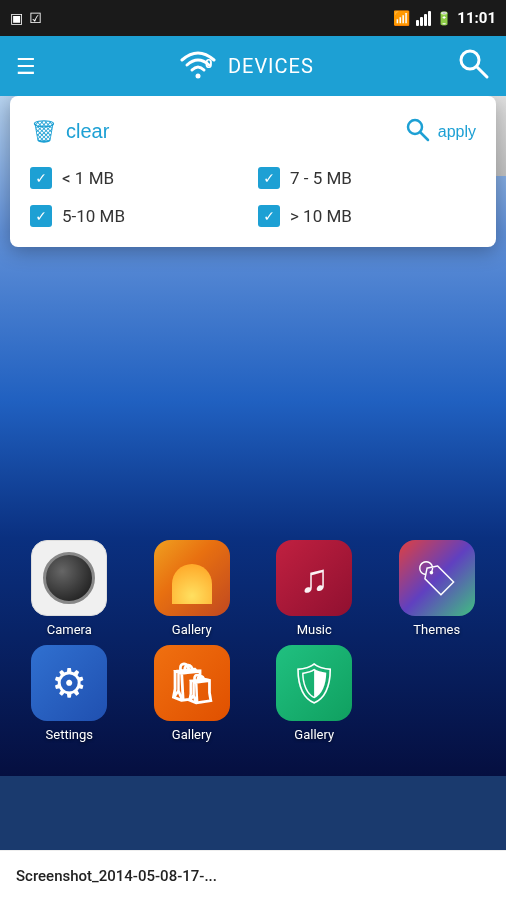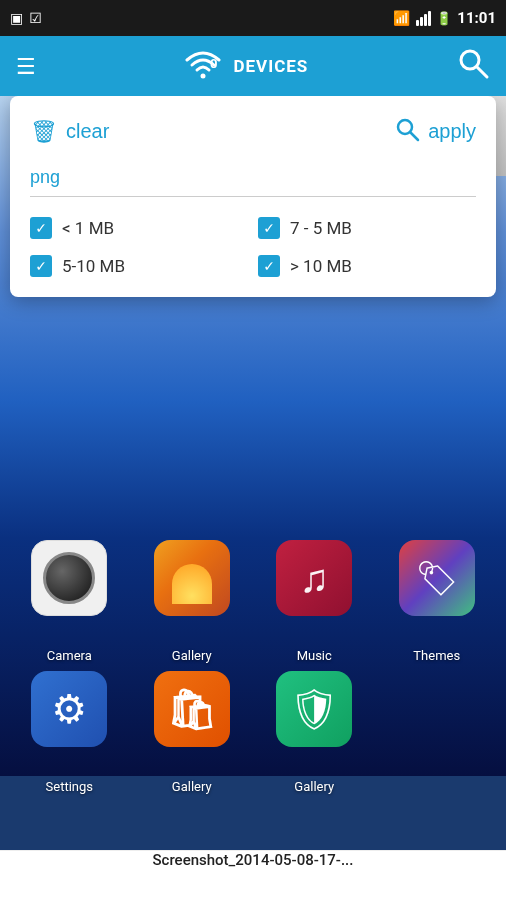--- a/index.html
+++ b/index.html
@@ -55,22 +55,22 @@
       font-size: 22px;
       cursor: pointer;
     }
     .nav-title {
       display: flex;
       align-items: center;
       gap: 10px;
       color: white;
     }
     .nav-title-text {
-      font-size: 17px;
-      font-weight: bold;
+      font-size: 20px;
+      font-weight: normal;
       letter-spacing: 1px;
       color: white;
     }
     .nav-search-icon {
       color: white;
       font-size: 26px;
       cursor: pointer;
     }
 
     
@@ -230,38 +230,36 @@
 
     .app-icon-security {
       background: linear-gradient(135deg, #20c080 0%, #10a060 100%);
     }
 
     .app-label {
       font-size: 13px;
       color: white;
       text-align: center;
       text-shadow: 0 1px 3px rgba(0,0,0,0.6);
-      margin-top: 26px;
     }
 
     
     .bottom-bar {
       position: absolute;
       bottom: 0;
       left: 0;
       width: 100%;
       height: 50px;
       background: white;
       display: flex;
       align-items: center;
       justify-content: space-between;
       padding: 0 16px;
       z-index: 100;
       border-top: 1px solid #eee;
-      flex-direction: column;
     }
     .bottom-filename {
       font-size: 15px;
       color: #222;
       font-weight: 500;
     }
     .bottom-filesize {
       background: #1da0d4;
       color: white;
       font-size: 15px;
@@ -419,27 +417,24 @@
       <span style="font-size:22px;color:#1da0d4;">🗑</span>
       <span style="font-size:20px;color:#1da0d4;font-weight:400;">clear</span>
     </button>
     <button class="filter-btn">
       <span>
         <svg width="26" height="26" viewBox="0 0 26 26">
           <circle cx="11" cy="11" r="7" stroke="#1da0d4" stroke-width="2.5" fill="none"></circle>
           <line x1="16" y1="16" x2="24" y2="24" stroke="#1da0d4" stroke-width="2.5" stroke-linecap="round"></line>
         </svg>
       </span>
-      <span style="font-size:20px;color:#1da0d4;font-weight:400;">apply</span>
+      <span style="font-size:16px;color:#1da0d4;font-weight:400;">apply</span>
     </button>
   </div>
 
-  <div class="filter-input-area">
-    <input class="filter-input" type="text" value="png" style="">
-  </div>
 
   <div class="filter-checkboxes">
     <div class="checkbox-item">
       <div class="checkbox-icon">✓</div>
       <span class="checkbox-label">&lt; 1 MB</span>
     </div>
     <div class="checkbox-item">
       <div class="checkbox-icon">✓</div>
       <span class="checkbox-label">7 - 5 MB</span>
     </div>

